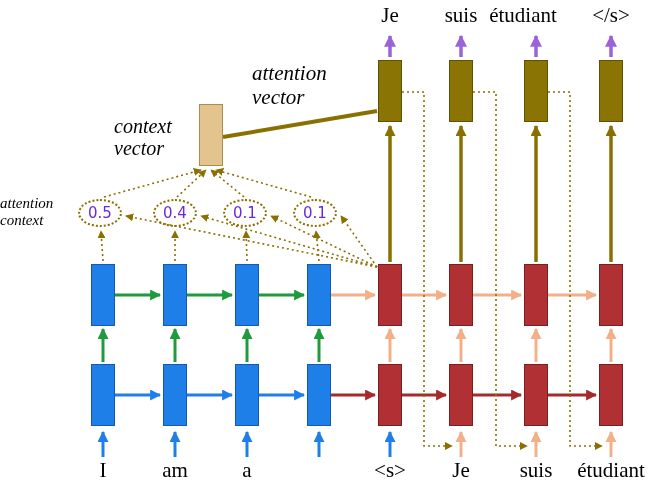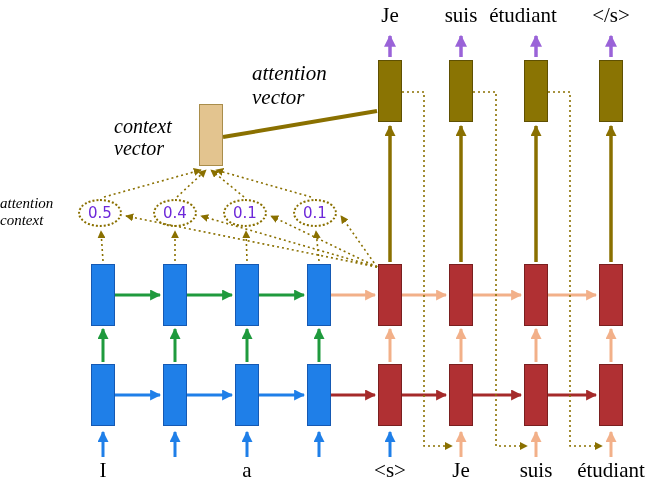--- a/index.html
+++ b/index.html
@@ -155,20 +155,21 @@
   <div class="bubble" style="left:153px;top:199px"><span>0.4</span></div>
   <div class="bubble" style="left:223px;top:199px"><span>0.1</span></div>
   <div class="bubble" style="left:293px;top:199px"><span>0.1</span></div>
 
   <div class="word" style="left:335px;top:3px">Je</div>
   <div class="word" style="left:406px;top:3px">suis</div>
   <div class="word" style="left:468px;top:3px">étudiant</div>
   <div class="word" style="left:556px;top:3px">&lt;/s&gt;</div>
 
   <div class="word" style="left:48px;top:458px">I</div>
+  <div class="word" style="left:120px;top:458px">am</div>
   <div class="word" style="left:192px;top:458px">a</div>
   <div class="word" style="left:335px;top:458px">&lt;s&gt;</div>
   <div class="word" style="left:406px;top:458px">Je</div>
   <div class="word" style="left:481px;top:458px">suis</div>
   <div class="word" style="left:556px;top:458px">étudiant</div>
 
   <div class="lbl" style="left:252px;top:62px;width:122px;font-size:21px">
     <span>attention</span><br>
     <span>vector</span>
   </div>

